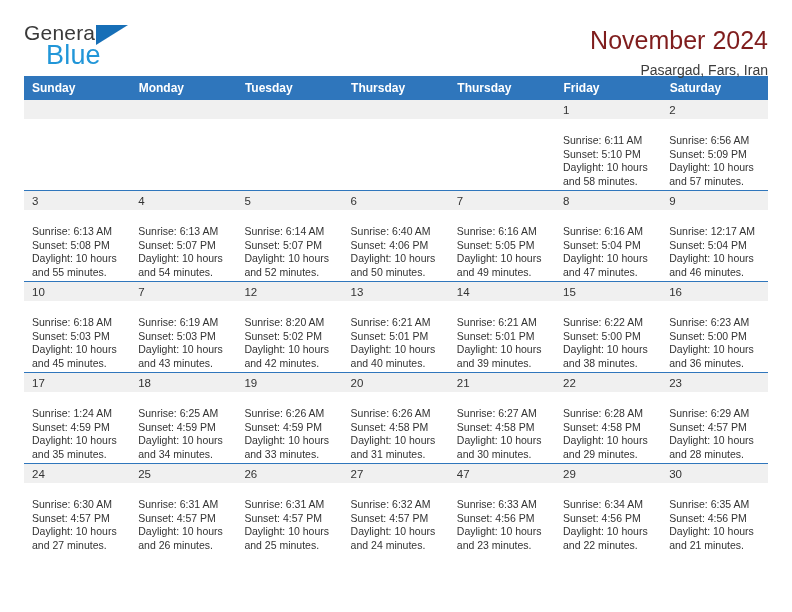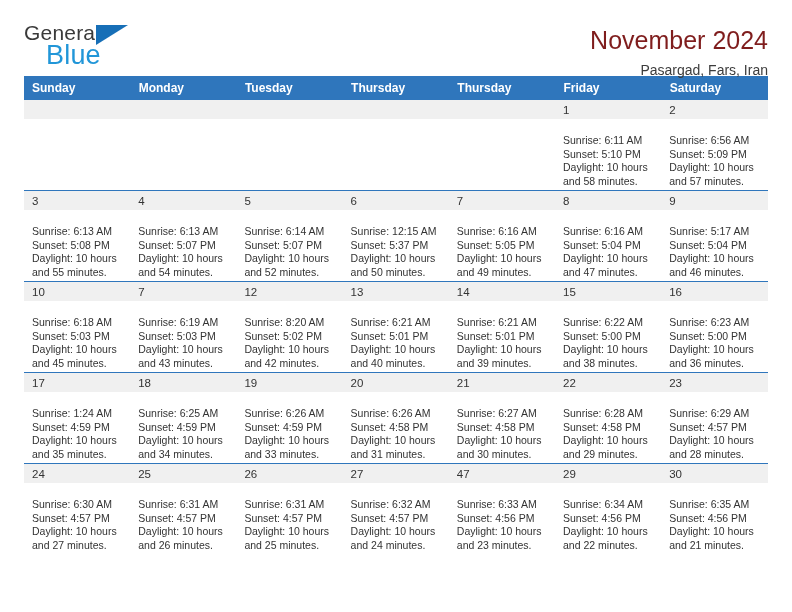--- a/index.html
+++ b/index.html
@@ -254,22 +254,22 @@
                 <div>Sunset: 5:07 PM</div>
                 <div>Daylight: 10 hours</div>
                 <div>and 52 minutes.</div>
               </div>
             </div>
           </td>
           <td>
             <div class="cell-inner">
               <div class="daynum-band">6</div>
               <div class="cell-body">
-                <div>Sunrise: 12:15 AM</div>
-                <div>Sunset: 5:37 PM</div>
+                <div>Sunrise: 6:40 AM</div>
+                <div>Sunset: 4:06 PM</div>
                 <div>Daylight: 10 hours</div>
                 <div>and 50 minutes.</div>
               </div>
             </div>
           </td>
           <td>
             <div class="cell-inner">
               <div class="daynum-band">7</div>
               <div class="cell-body">
                 <div>Sunrise: 6:16 AM</div>
@@ -287,21 +287,21 @@
                 <div>Sunset: 5:04 PM</div>
                 <div>Daylight: 10 hours</div>
                 <div>and 47 minutes.</div>
               </div>
             </div>
           </td>
           <td>
             <div class="cell-inner">
               <div class="daynum-band">9</div>
               <div class="cell-body">
-                <div>Sunrise: 5:17 AM</div>
+                <div>Sunrise: 12:17 AM</div>
                 <div>Sunset: 5:04 PM</div>
                 <div>Daylight: 10 hours</div>
                 <div>and 46 minutes.</div>
               </div>
             </div>
           </td>
         </tr>
         <tr class="week-row">
           <td>
             <div class="cell-inner">

